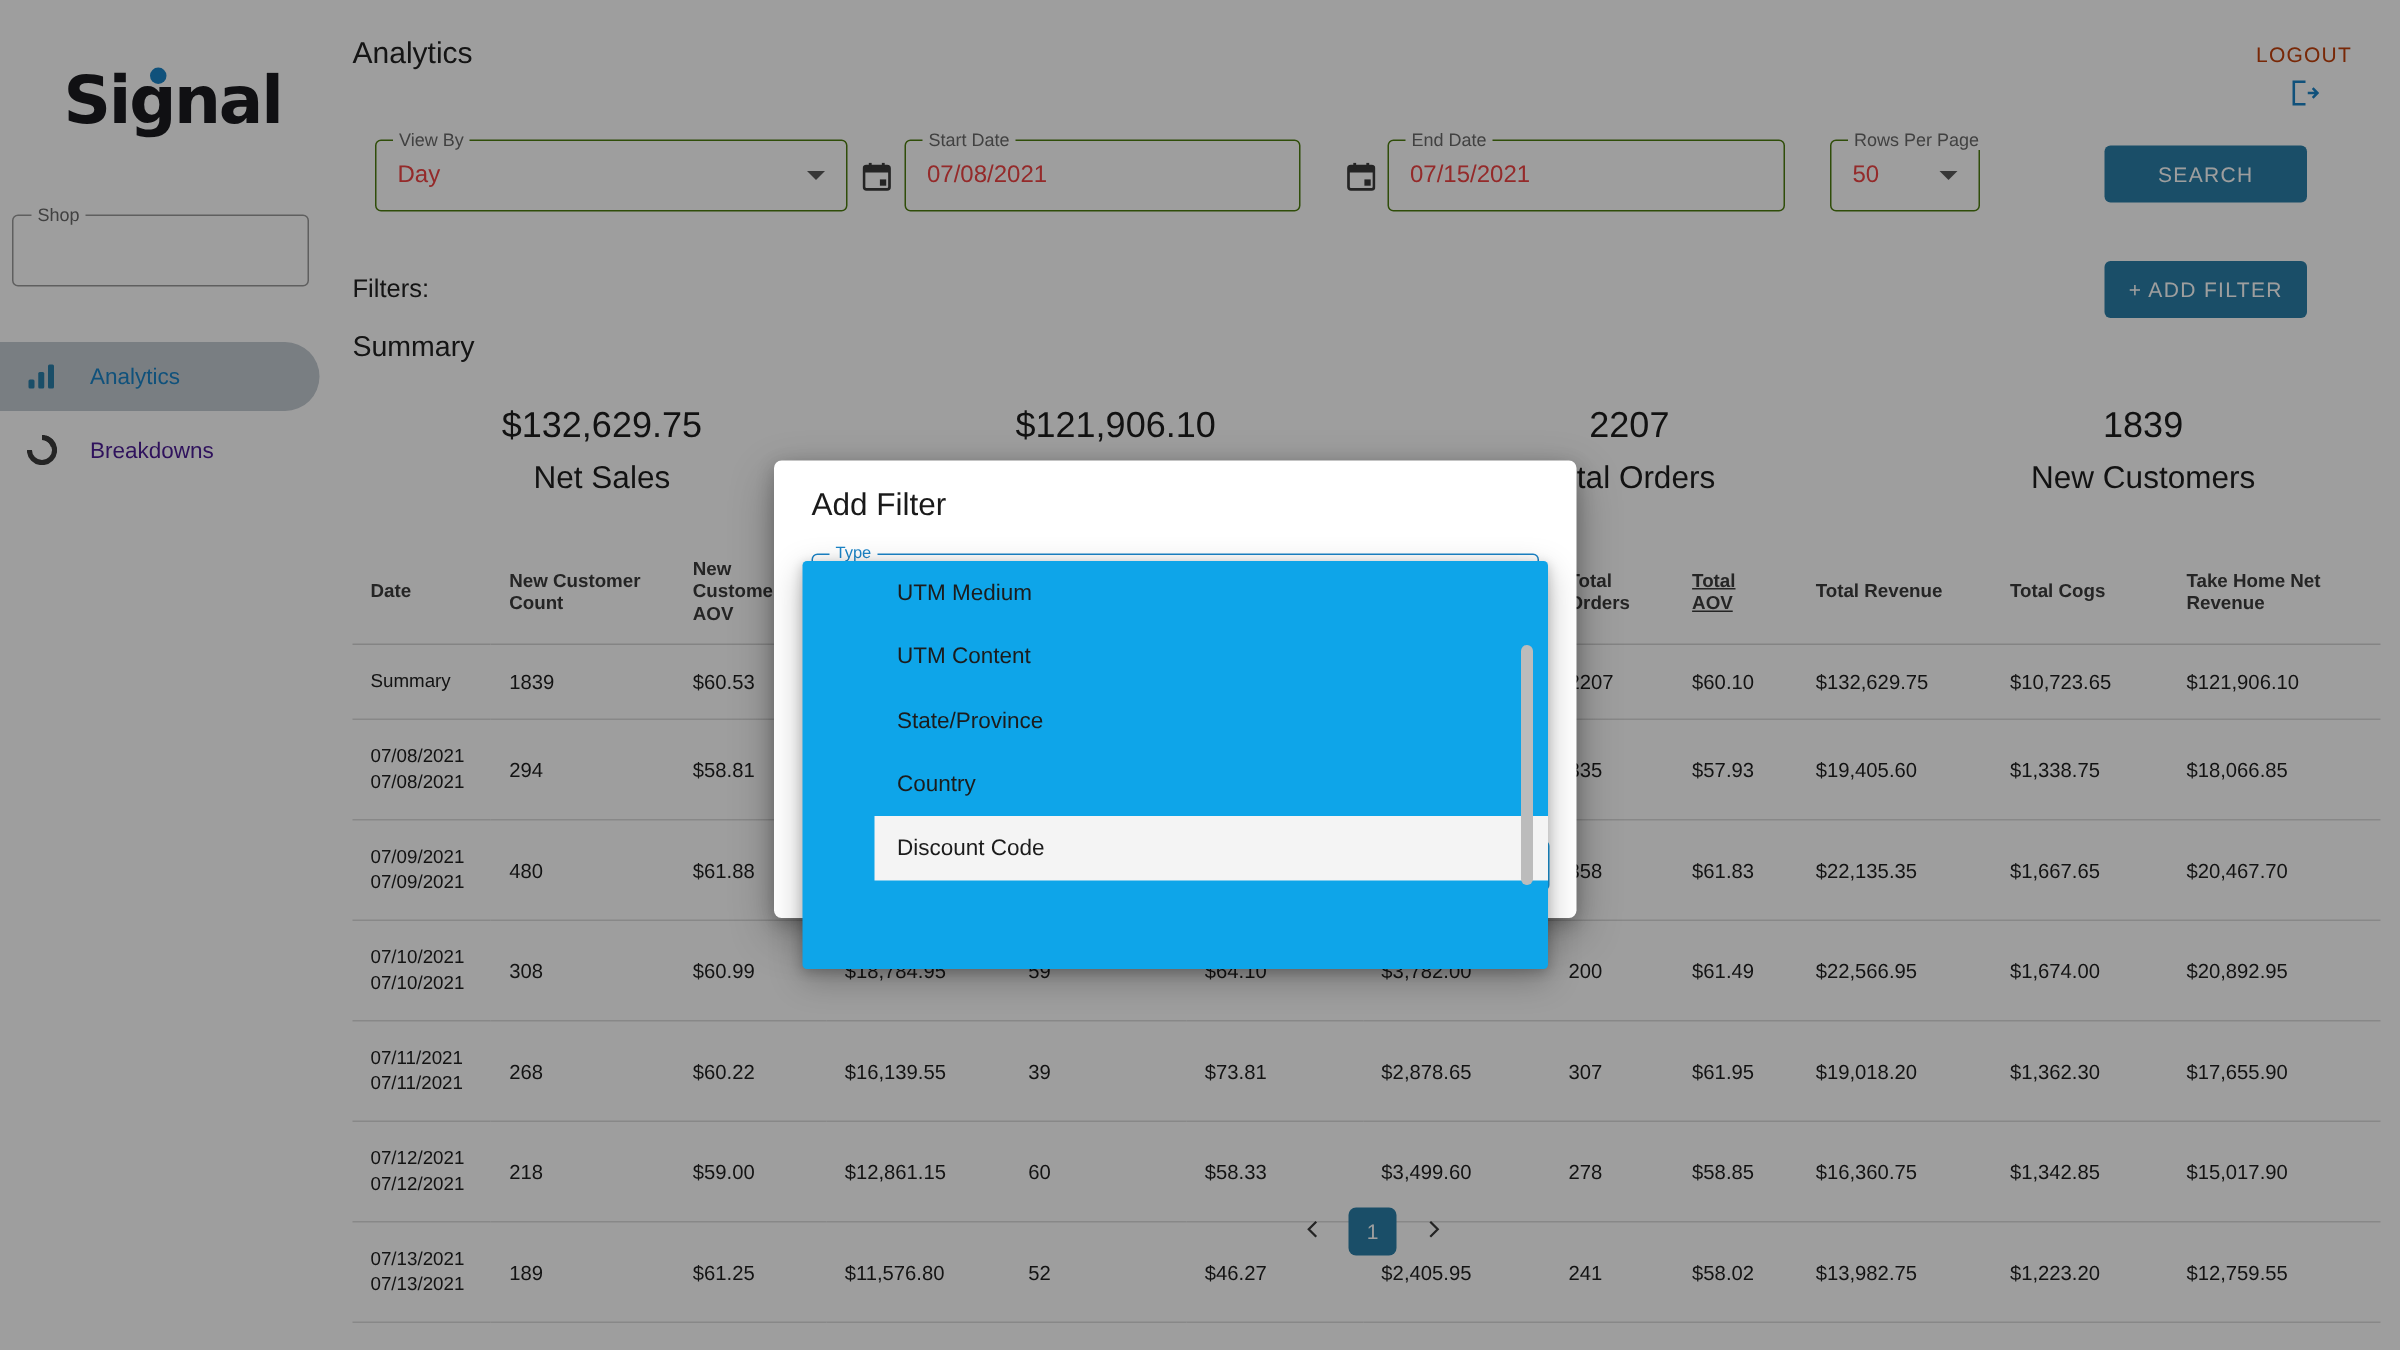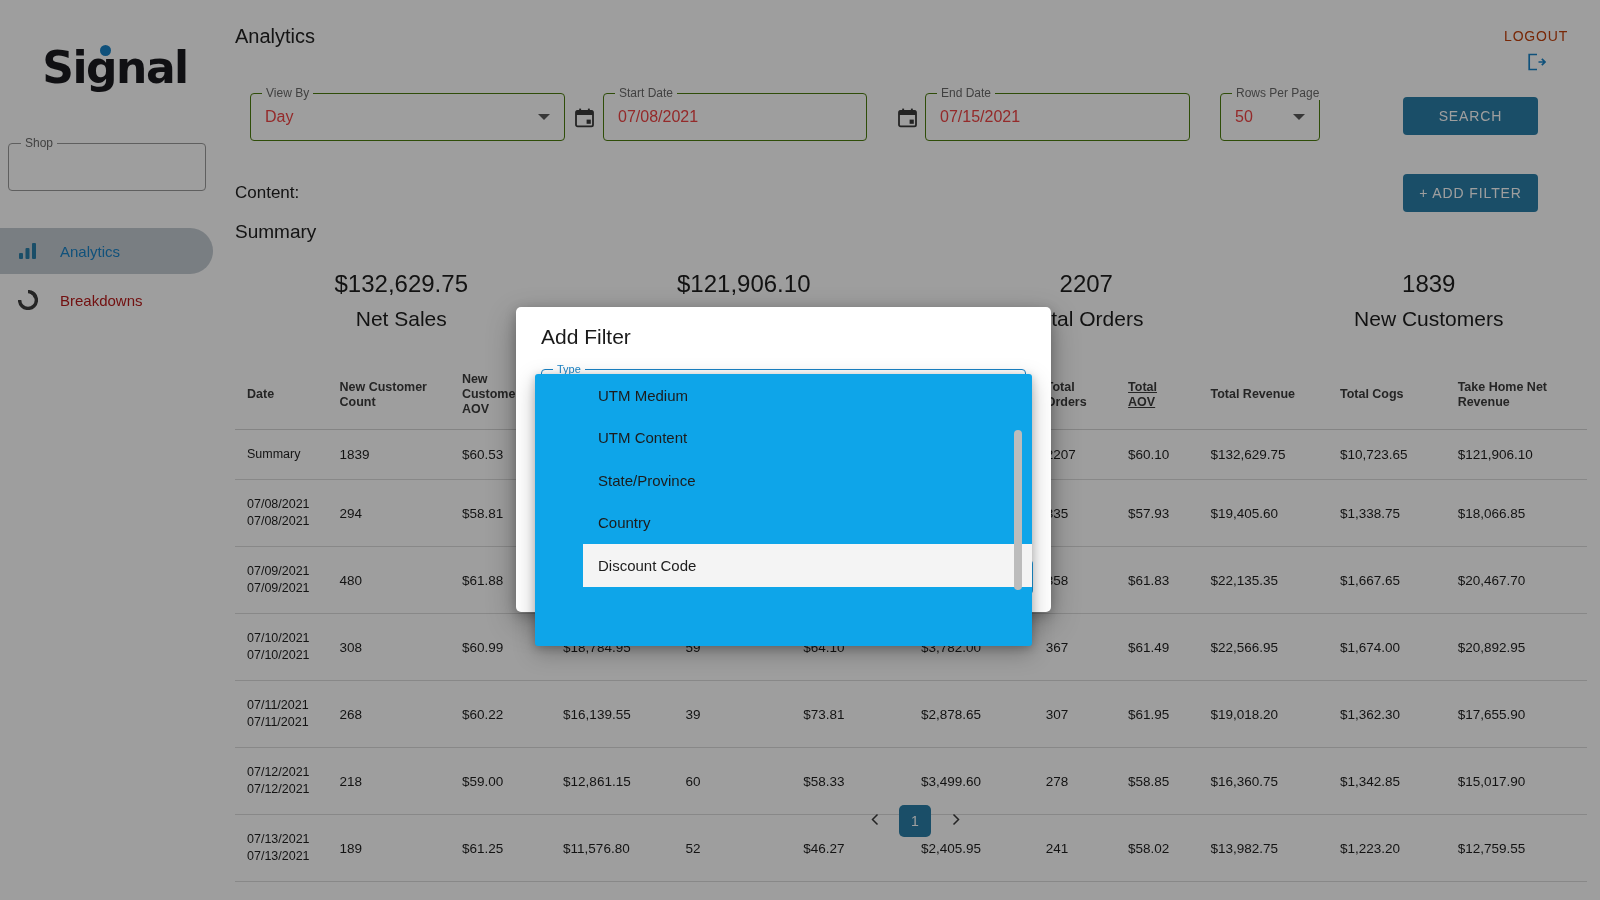--- a/index.html
+++ b/index.html
@@ -77,21 +77,21 @@
   .nav-item.active {
     background: #c3cbd2;
   }
   .nav-item .nav-icon {
     width: 40px; display: flex; justify-content: center; align-items: center;
   }
   .nav-item .nav-label {
     font-size: 15px; margin-left: 12px;
   }
   .nav-item.active .nav-label { color: #1b84c7; }
-  .nav-item .nav-label { color: #b91c1c; }
+  .nav-item .nav-label { color: #4c1d95; }
 
   
   .main { position: absolute; left: 230px; top: 0; width: 1370px; height: 900px; }
 
   .page-title {
     position: absolute; left: 5px; top: 25px;
     font-size: 20px; color: #222;
   }
   .logout {
     position: absolute; right: 32px; top: 28px;
@@ -331,21 +331,21 @@
 
       <div class="field" style="left:990px; top:93px; width:100px; height:48px;">
         <span class="flabel">Rows Per Page</span>
         <span class="fvalue">50</span>
         <span class="caret"></span>
       </div>
 
       <button class="btn-primary" style="left:1173px; top:97px; width:135px; height:38px;">SEARCH</button>
       <button class="btn-primary" style="left:1173px; top:174px; width:135px; height:38px;">+ ADD FILTER</button>
 
-      <div class="filters-label">Content:</div>
+      <div class="filters-label">Filters:</div>
       <div class="summary-label">Summary</div>
 
       <div class="stats">
         <div class="stat">
           <div class="v">$132,629.75</div>
           <div class="l">Net Sales</div>
         </div>
         <div class="stat">
           <div class="v">$121,906.10</div>
           <div class="l">Take Home Net Revenue</div>
@@ -433,21 +433,21 @@
             </tr>
             <tr>
               <td class="datecell">07/10/2021
 07/10/2021</td>
               <td>308</td>
               <td>$60.99</td>
               <td>$18,784.95</td>
               <td>59</td>
               <td>$64.10</td>
               <td>$3,782.00</td>
-              <td>367</td>
+              <td>200</td>
               <td>$61.49</td>
               <td>$22,566.95</td>
               <td>$1,674.00</td>
               <td>$20,892.95</td>
             </tr>
             <tr>
               <td class="datecell">07/11/2021
 07/11/2021</td>
               <td>268</td>
               <td>$60.22</td>

